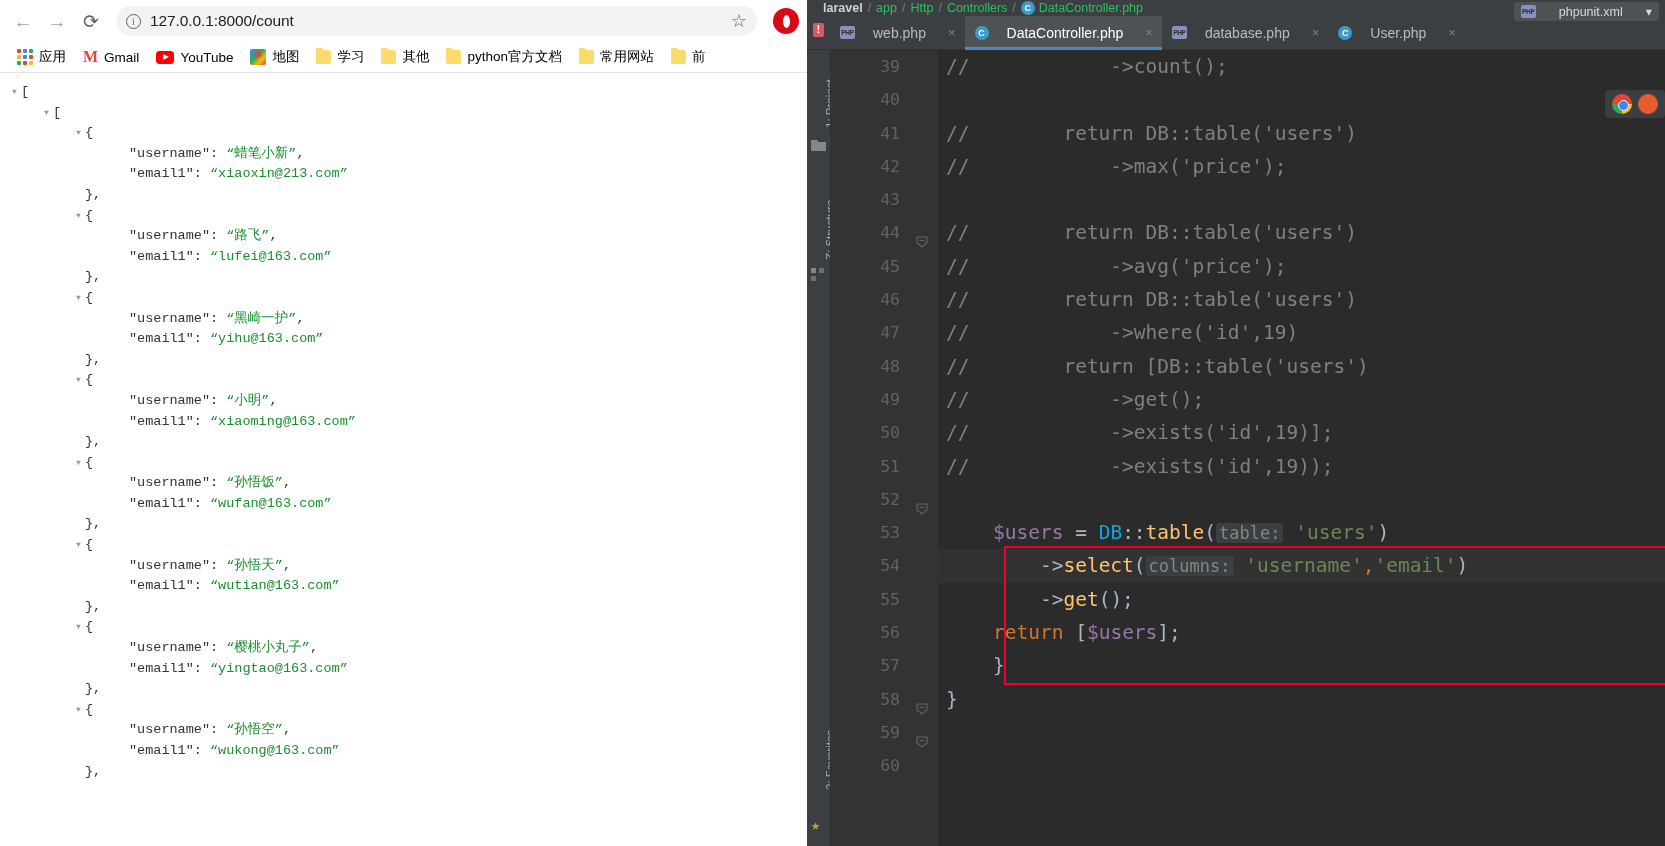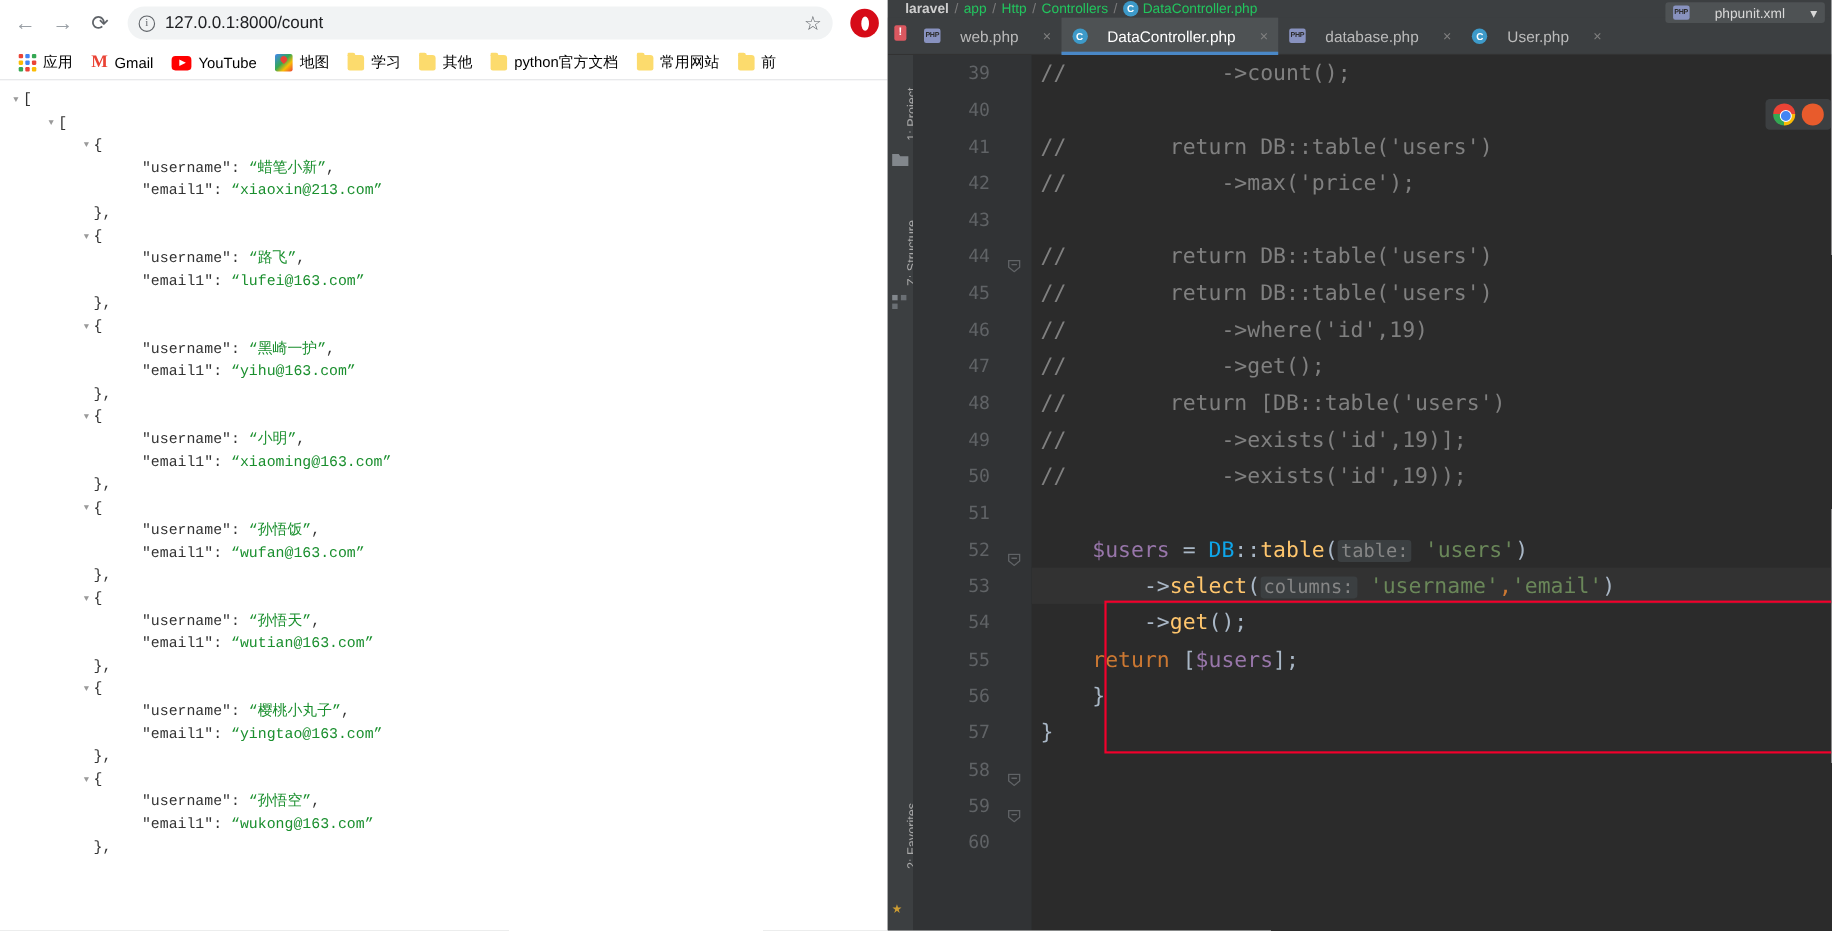--- a/index.html
+++ b/index.html
@@ -467,24 +467,25 @@
         <div class="chrome-chip">
           <span class="chrome-circle"></span>
           <span class="ff-circle"></span>
         </div>
       <div class="cline"><span class="cmt">//</span><span class="cmt">            -&gt;count();</span></div>
           <div class="cline">&nbsp;</div>
           <div class="cline"><span class="cmt">//</span><span class="cmt">        return DB::table('users')</span></div>
           <div class="cline"><span class="cmt">//</span><span class="cmt">            -&gt;max('price');</span></div>
           <div class="cline">&nbsp;</div>
           <div class="cline"><span class="cmt">//</span><span class="cmt">        return DB::table('users')</span></div>
+          <div class="cline"><span class="cmt">//</span><span class="cmt">            -&gt;avg('price');</span></div>
           <div class="cline"><span class="cmt">//</span><span class="cmt">        return DB::table('users')</span></div>
           <div class="cline"><span class="cmt">//</span><span class="cmt">            -&gt;where('id',19)</span></div>
+          <div class="cline"><span class="cmt">//</span><span class="cmt">        return [DB::table('users')</span></div>
           <div class="cline"><span class="cmt">//</span><span class="cmt">            -&gt;get();</span></div>
-          <div class="cline"><span class="cmt">//</span><span class="cmt">        return [DB::table('users')</span></div>
           <div class="cline"><span class="cmt">//</span><span class="cmt">            -&gt;exists('id',19)];</span></div>
           <div class="cline"><span class="cmt">//</span><span class="cmt">            -&gt;exists('id',19));</span></div>
           <div class="cline">&nbsp;</div>
           <div class="cline"><span class="var">    $users</span><span class="pl"> = </span><span class="cls">DB</span><span class="pl">::</span><span class="mth">table</span><span class="pl">(</span><span class="hint">table:</span><span class="pl"> </span><span class="str">'users'</span><span class="pl">)</span></div>
           <div class="cline cur"><span class="pl">        -&gt;</span><span class="mth">select</span><span class="pl">(</span><span class="hint">columns:</span><span class="pl"> </span><span class="str">'username'</span><span class="kw">,</span><span class="str">'email'</span><span class="pl">)</span></div>
           <div class="cline"><span class="pl">        -&gt;</span><span class="mth">get</span><span class="pl">();</span></div>
           <div class="cline"><span class="pl">    </span><span class="kw">return</span><span class="pl"> [</span><span class="var">$users</span><span class="pl">];</span></div>
           <div class="cline"><span class="pl">    }</span></div>
           <div class="cline"><span class="pl">}</span></div>
           <div class="cline">&nbsp;</div>

